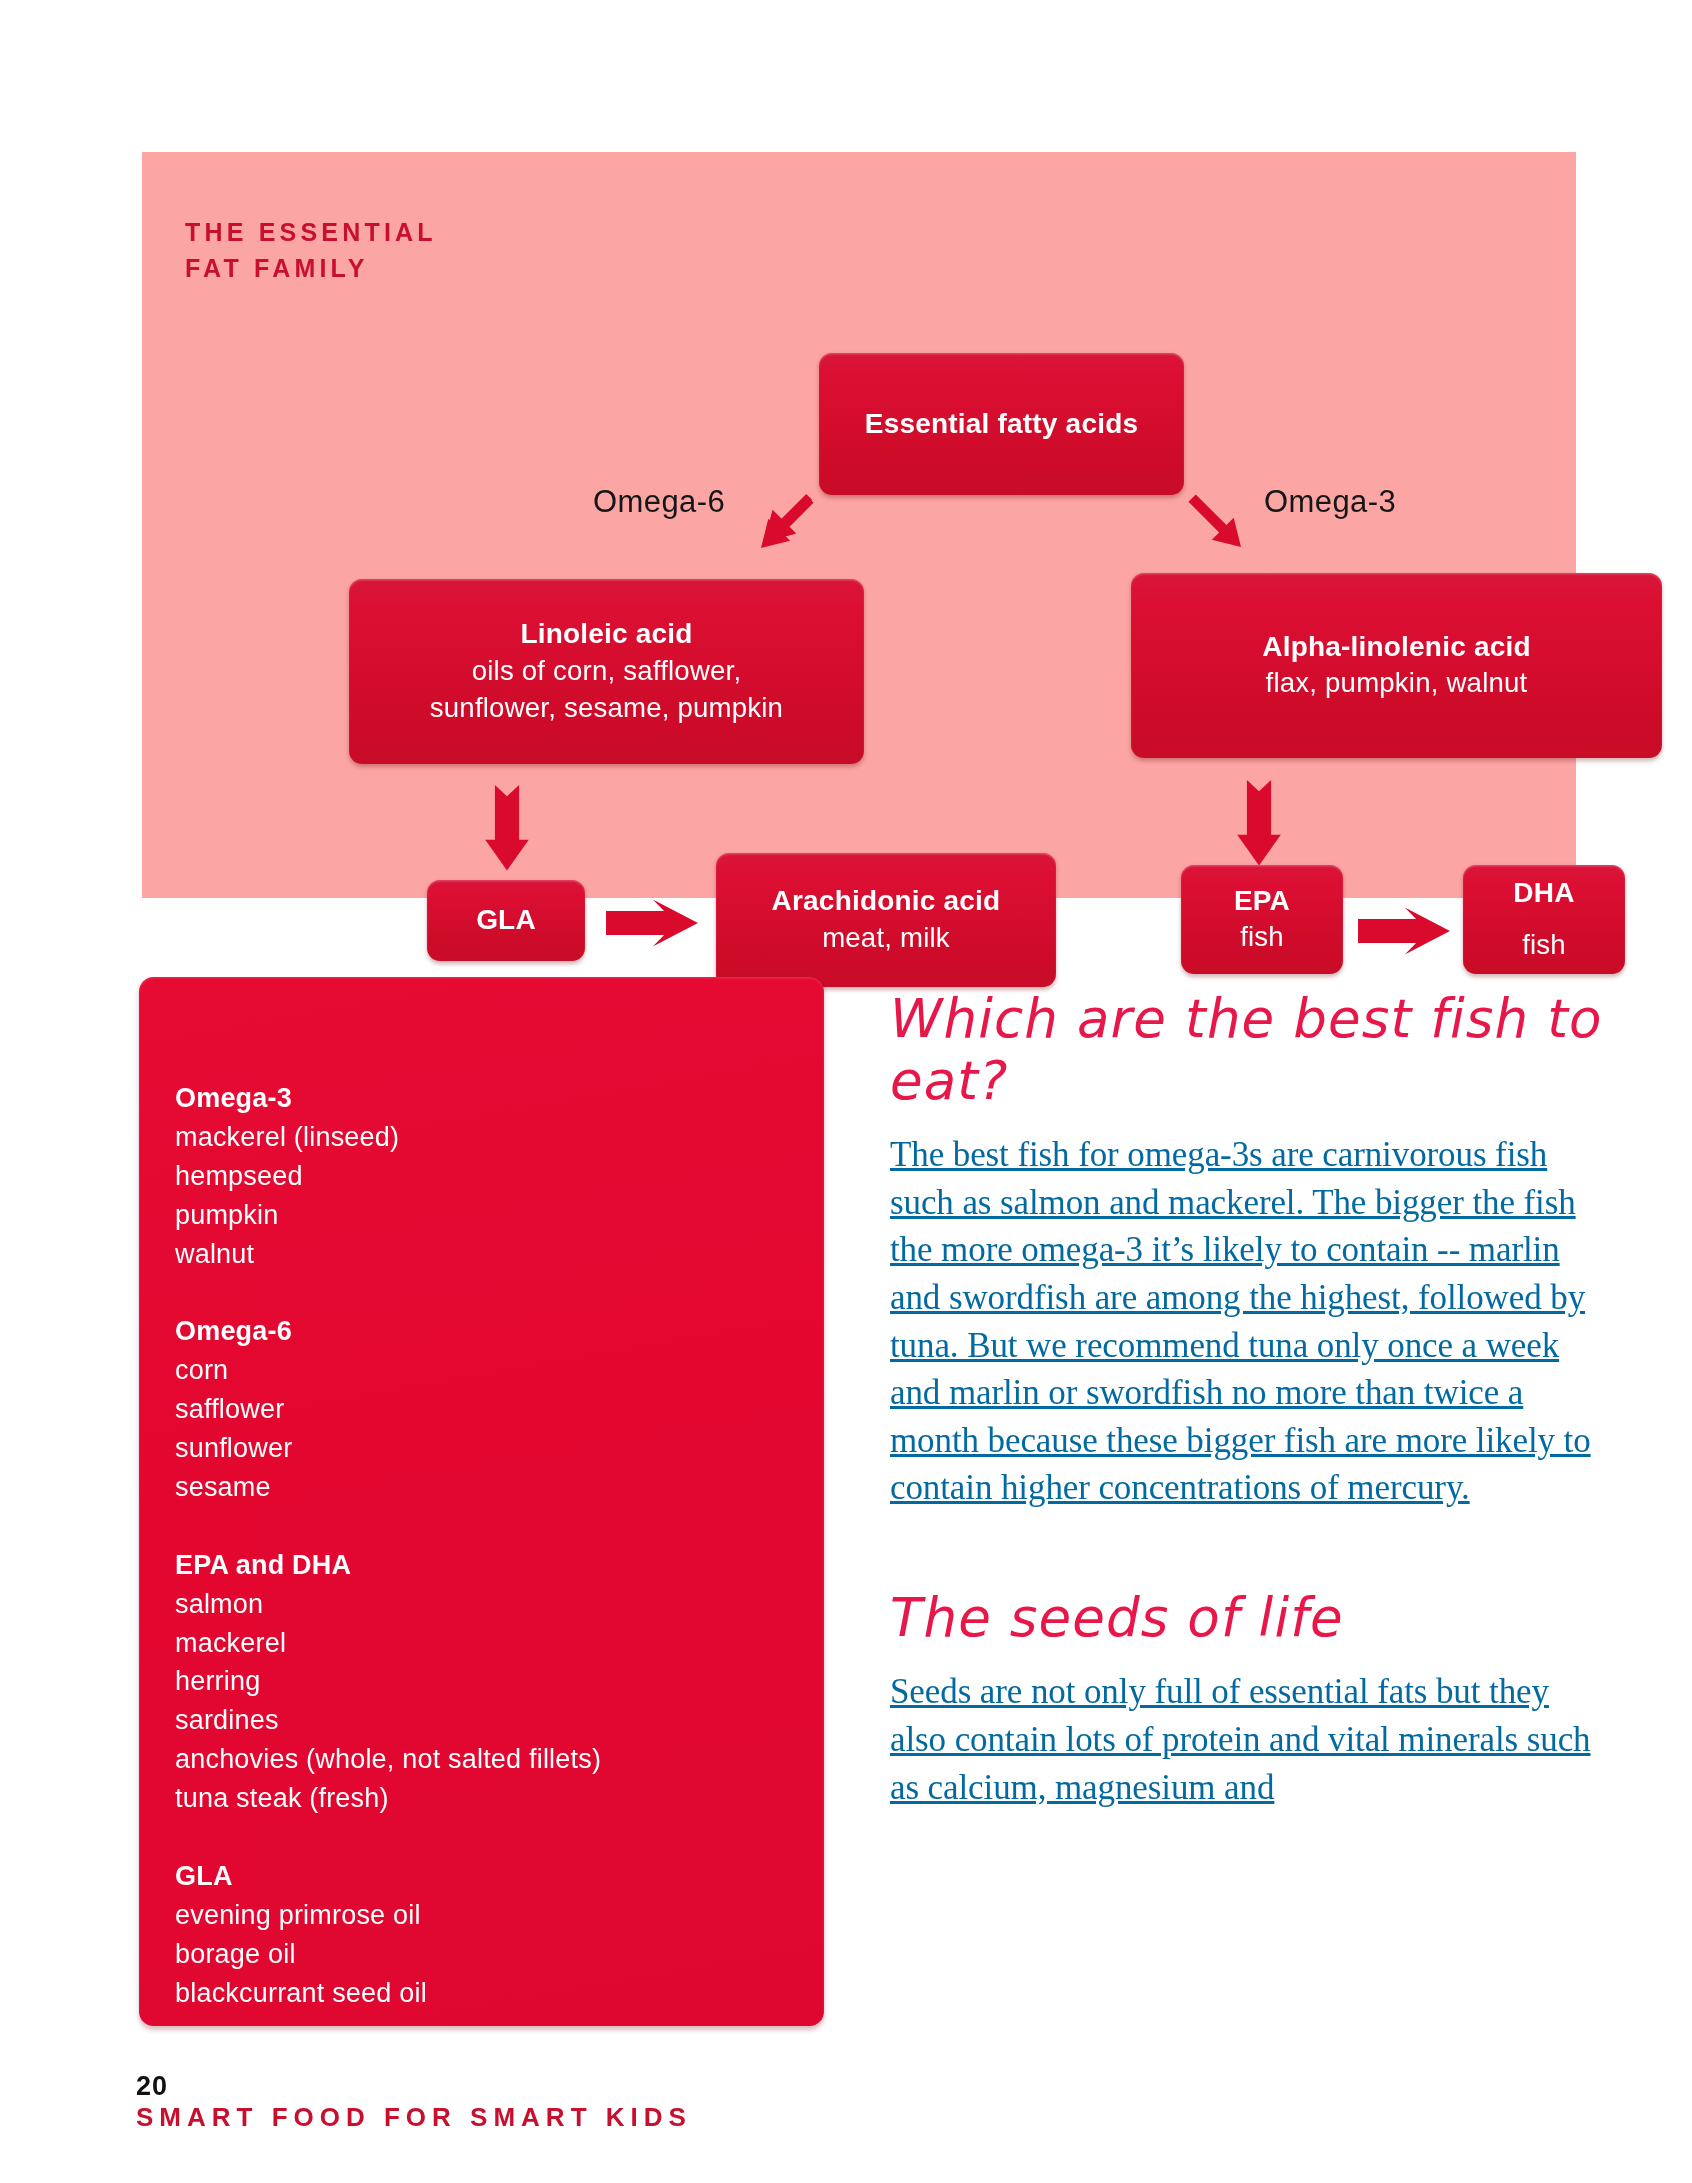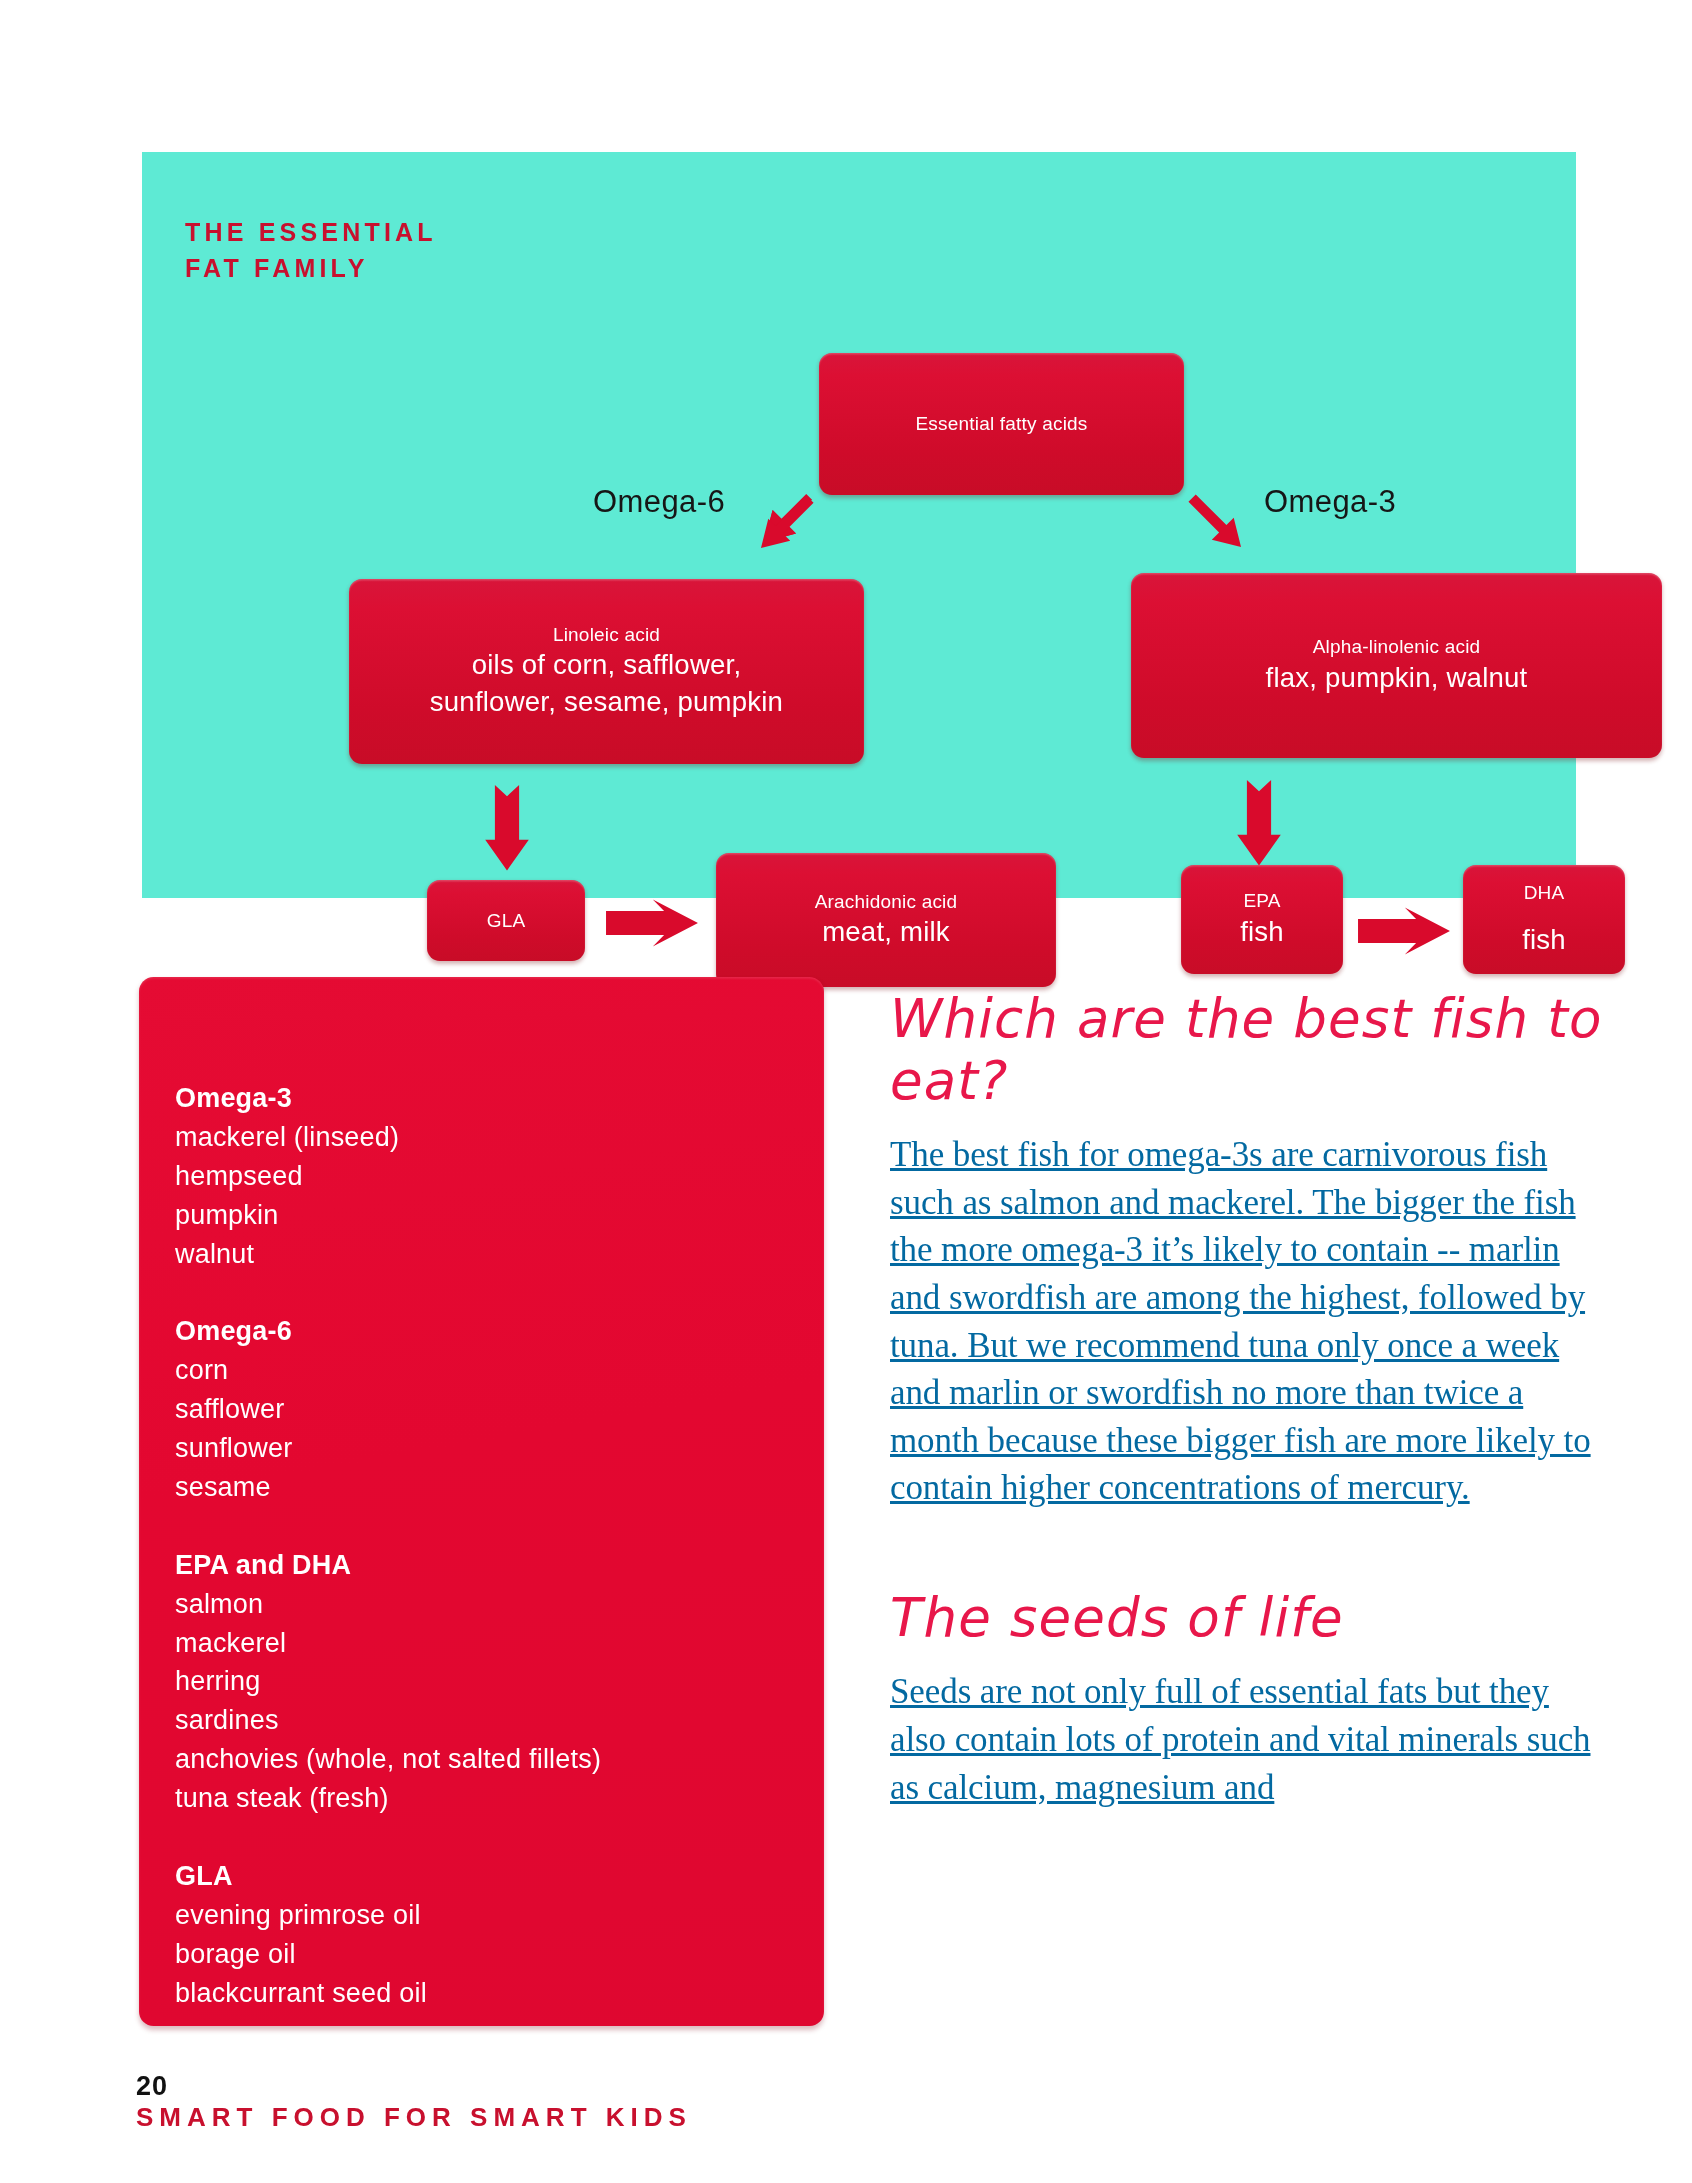--- a/index.html
+++ b/index.html
@@ -15,21 +15,21 @@
     overflow: hidden;
   }
 
   
   #diagram-panel {
     position: absolute;
     left: 142px;
     top: 152px;
     width: 1434px;
     height: 746px;
-    background: #5eead4;
+    background: #fca5a5;
   }
 
   #diagram-title {
     position: absolute;
     left: 43px;
     top: 63px;
     width: 340px;
     color: #c8102e;
     font-size: 25px;
     font-weight: 700;
@@ -44,21 +44,21 @@
     border-radius: 13px;
     box-shadow: 0 2.4px 4px rgba(120,20,25,.33), inset 0 1.6px 1.6px rgba(255,255,255,.22);
     color: #ffffff;
     display: flex;
     flex-direction: column;
     align-items: center;
     justify-content: center;
     text-align: center;
     box-sizing: border-box;
   }
-  .node .l1 { font-size: 19px; font-weight: 400; line-height: 1.32; letter-spacing: 0.2px; }
+  .node .l1 { font-size: 28px; font-weight: 700; line-height: 1.32; letter-spacing: 0.2px; }
   .node .l2 { font-size: 27.6px; font-weight: 400; line-height: 1.34; letter-spacing: 0.2px; }
 
   #node-efa      { left: 677px; top: 201px; width: 365px; height: 142px; }
   #node-linoleic { left: 207px; top: 427px; width: 515px; height: 185px; padding: 4.9px 11.3px; }
   #node-ala      { left: 989px; top: 421px; width: 531px; height: 185px; padding: 4.9px 11.3px; }
   #node-gla      { left: 285px; top: 728px; width: 158px; height: 81px; }
   #node-arach    { left: 574px; top: 701px; width: 340px; height: 134px; padding: 3.2px 8px; }
   #node-epa      { left: 1039px; top: 713px; width: 162px; height: 109px; }
   #node-dha      { left: 1321px; top: 713px; width: 162px; height: 109px; gap: 16px; }
 

